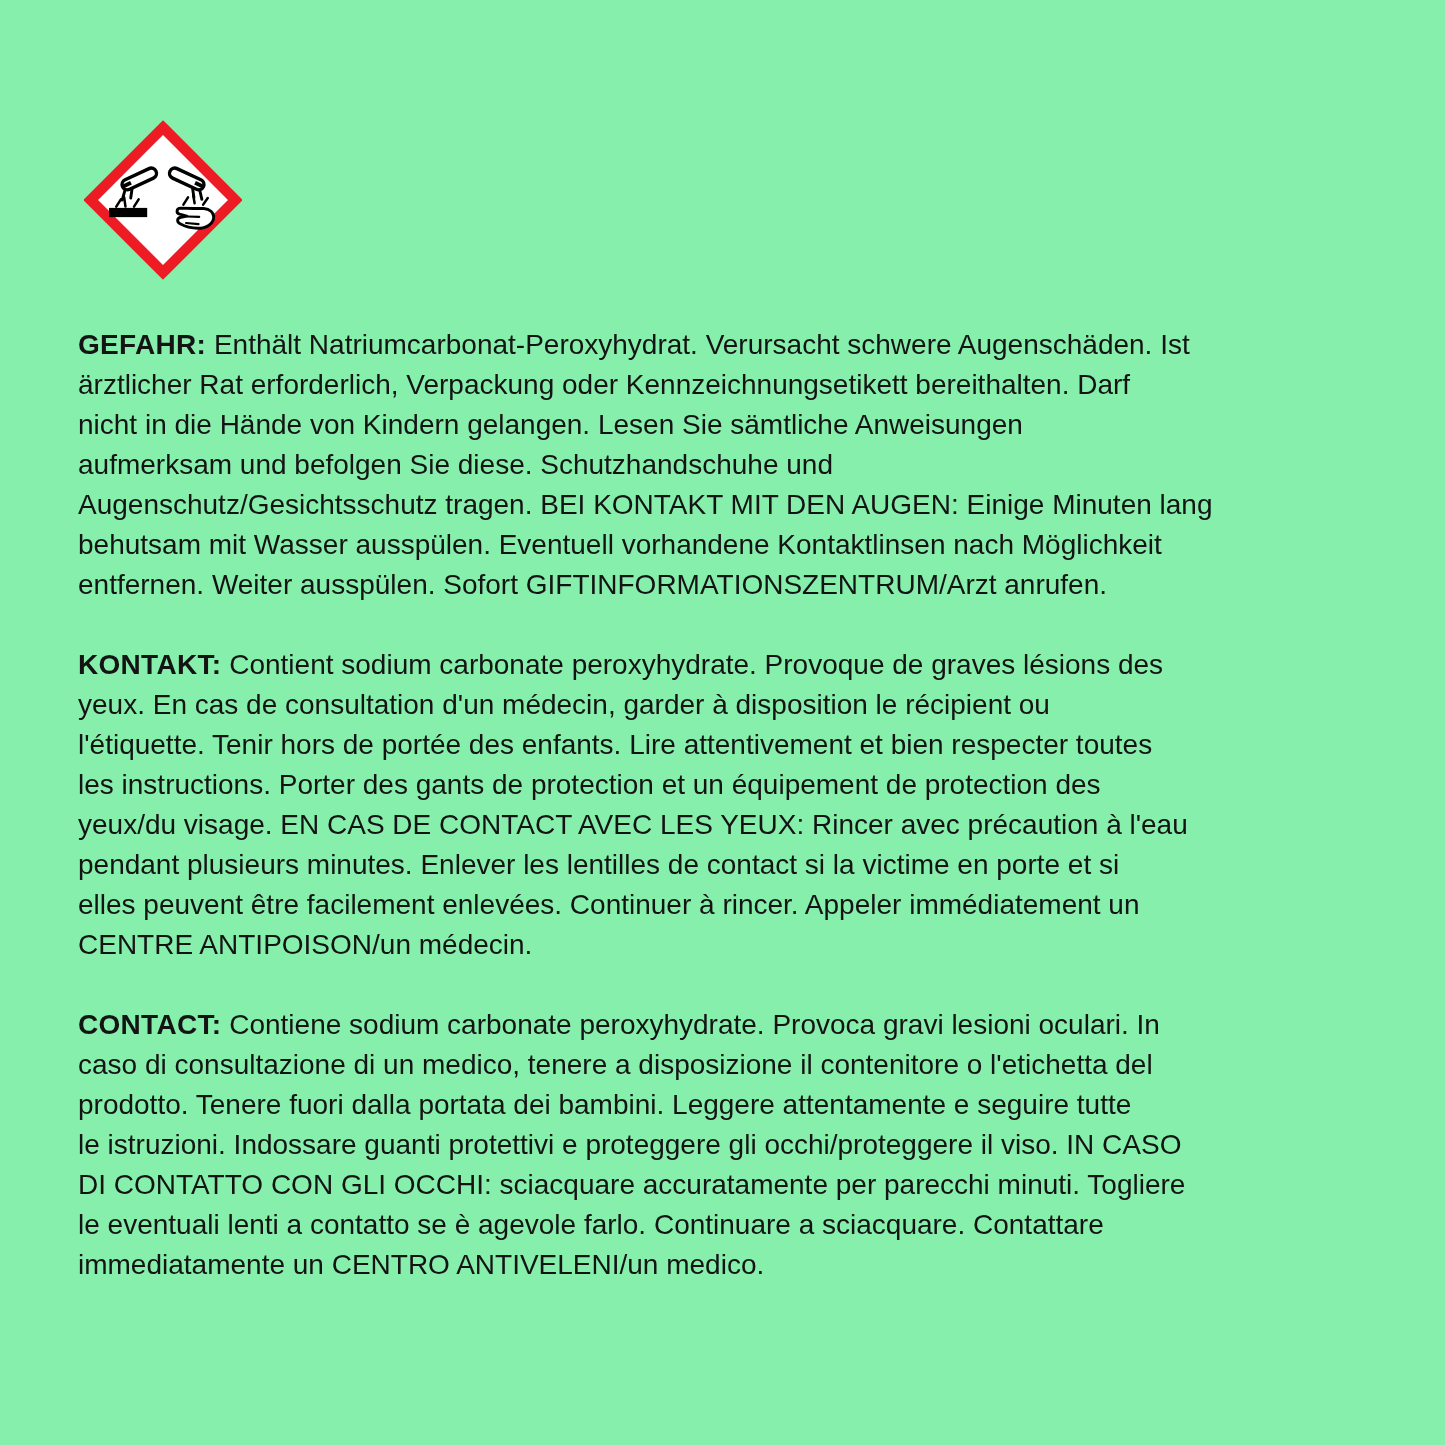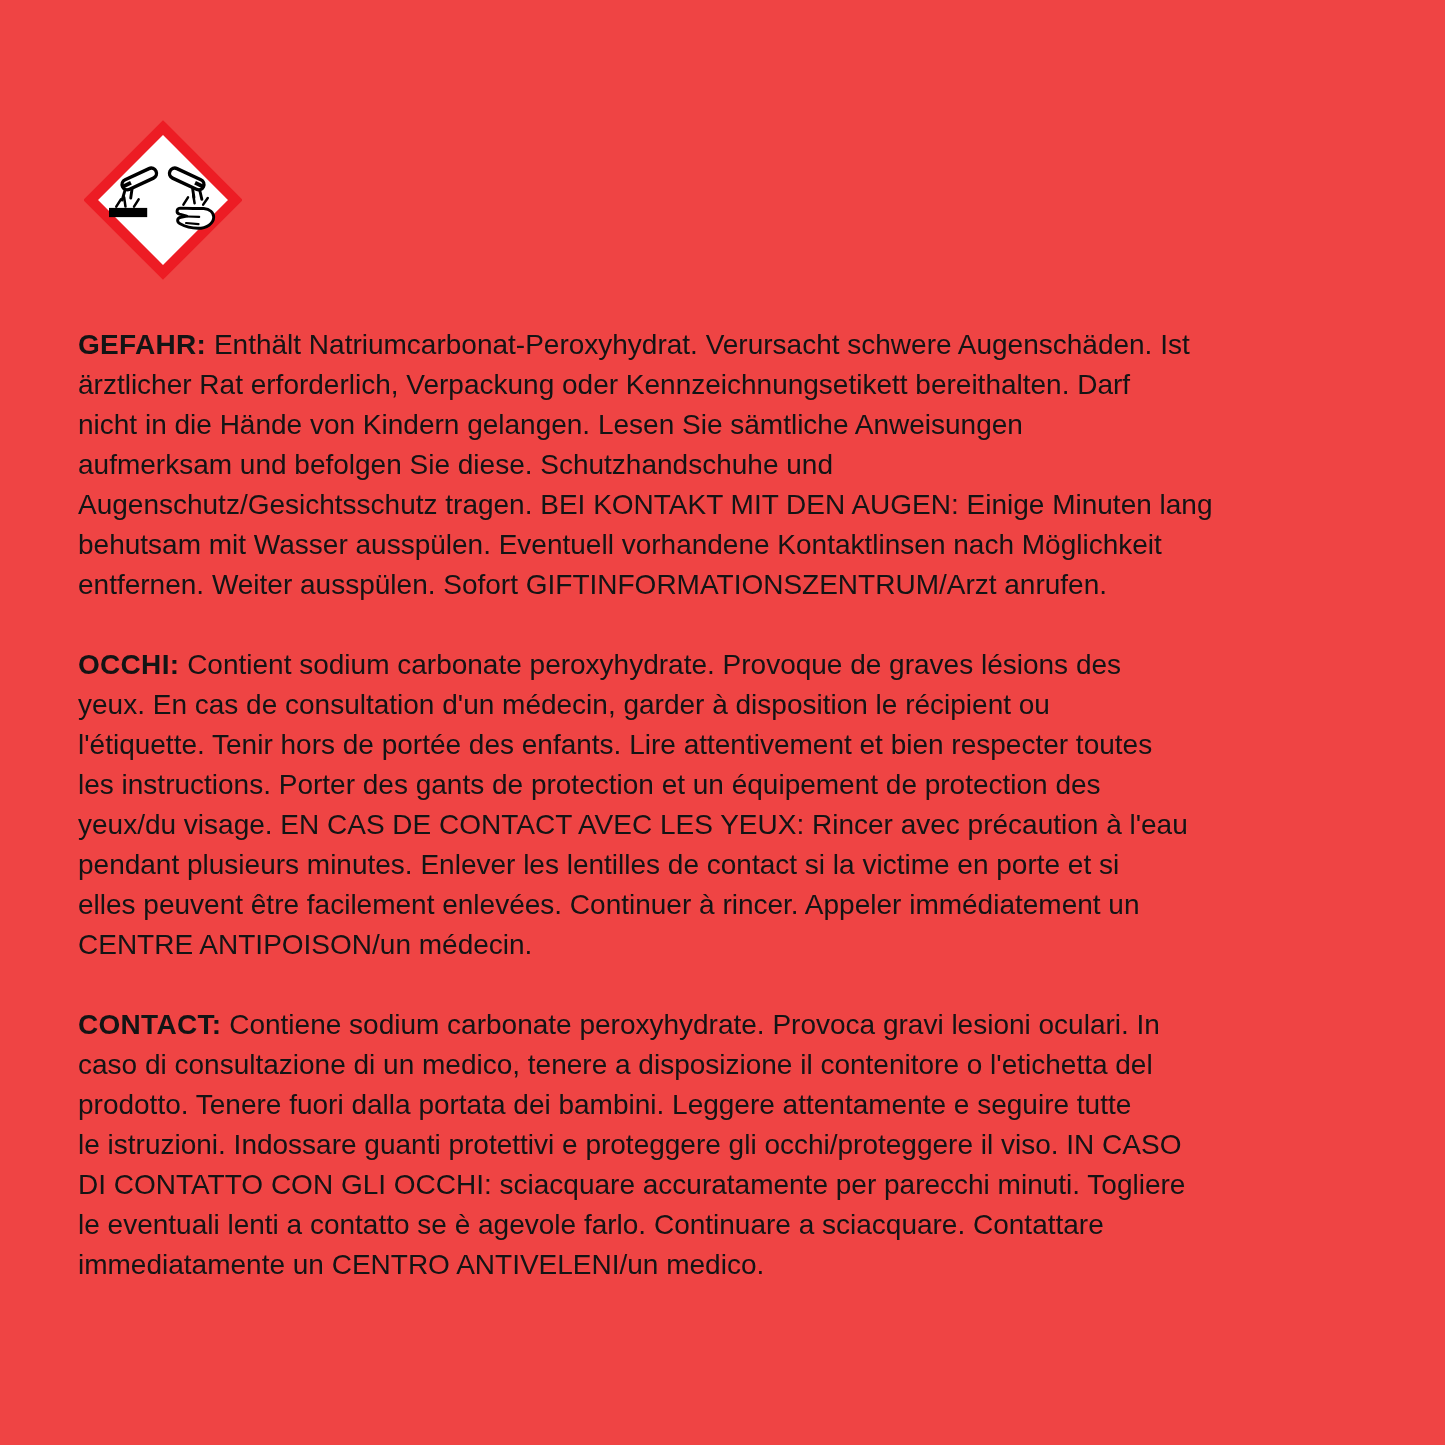--- a/index.html
+++ b/index.html
@@ -10,21 +10,21 @@
   body {
     width: 1445px;
     height: 1445px;
     position: relative;
     font-family: "Liberation Sans", sans-serif;
     overflow: hidden;
   }
   .page {
     position: absolute;
     inset: 0;
-    background: #ef4444;
+    background: #86efac;
   }
   .pictogram {
     position: absolute;
     left: 84px;
     top: 120px;
     width: 158px;
     height: 160px;
   }
   .pictogram svg {
     width: 100%;
@@ -98,21 +98,21 @@
   <div class="text-block">
 
     <p class="para"><strong class="signal-word">GEFAHR:</strong> <span class="body-text">Enthält Natriumcarbonat-Peroxyhydrat. Verursacht schwere Augenschäden. Ist
 ärztlicher Rat erforderlich, Verpackung oder Kennzeichnungsetikett bereithalten. Darf
 nicht in die Hände von Kindern gelangen. Lesen Sie sämtliche Anweisungen
 aufmerksam und befolgen Sie diese. Schutzhandschuhe und
 Augenschutz/Gesichtsschutz tragen. BEI KONTAKT MIT DEN AUGEN: Einige Minuten lang
 behutsam mit Wasser ausspülen. Eventuell vorhandene Kontaktlinsen nach Möglichkeit
 entfernen. Weiter ausspülen. Sofort GIFTINFORMATIONSZENTRUM/Arzt anrufen.</span></p>
 
-    <p class="para"><strong class="signal-word">OCCHI:</strong> <span class="body-text">Contient sodium carbonate peroxyhydrate. Provoque de graves lésions des
+    <p class="para"><strong class="signal-word">KONTAKT:</strong> <span class="body-text">Contient sodium carbonate peroxyhydrate. Provoque de graves lésions des
 yeux. En cas de consultation d'un médecin, garder à disposition le récipient ou
 l'étiquette. Tenir hors de portée des enfants. Lire attentivement et bien respecter toutes
 les instructions. Porter des gants de protection et un équipement de protection des
 yeux/du visage. EN CAS DE CONTACT AVEC LES YEUX: Rincer avec précaution à l'eau
 pendant plusieurs minutes. Enlever les lentilles de contact si la victime en porte et si
 elles peuvent être facilement enlevées. Continuer à rincer. Appeler immédiatement un
 CENTRE ANTIPOISON/un médecin.</span></p>
 
     <p class="para"><strong class="signal-word">CONTACT:</strong> <span class="body-text">Contiene sodium carbonate peroxyhydrate. Provoca gravi lesioni oculari. In
 caso di consultazione di un medico, tenere a disposizione il contenitore o l'etichetta del

